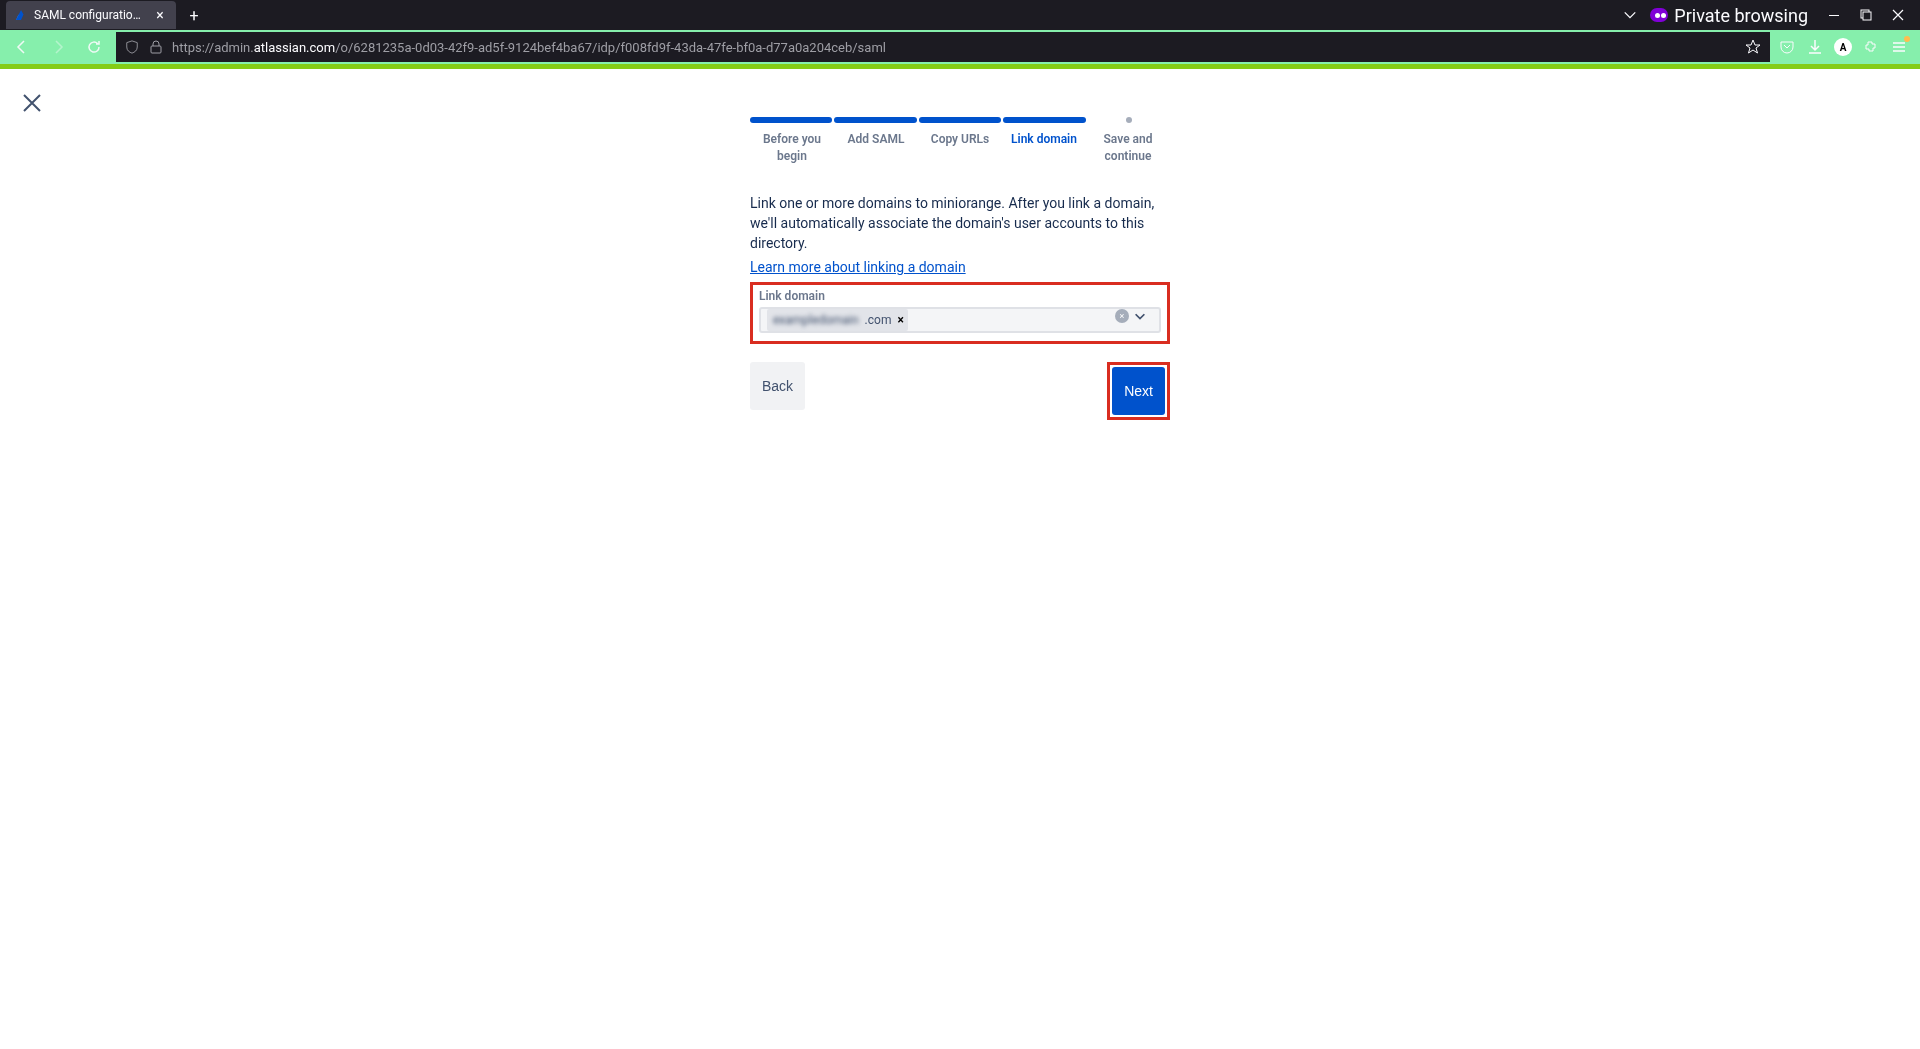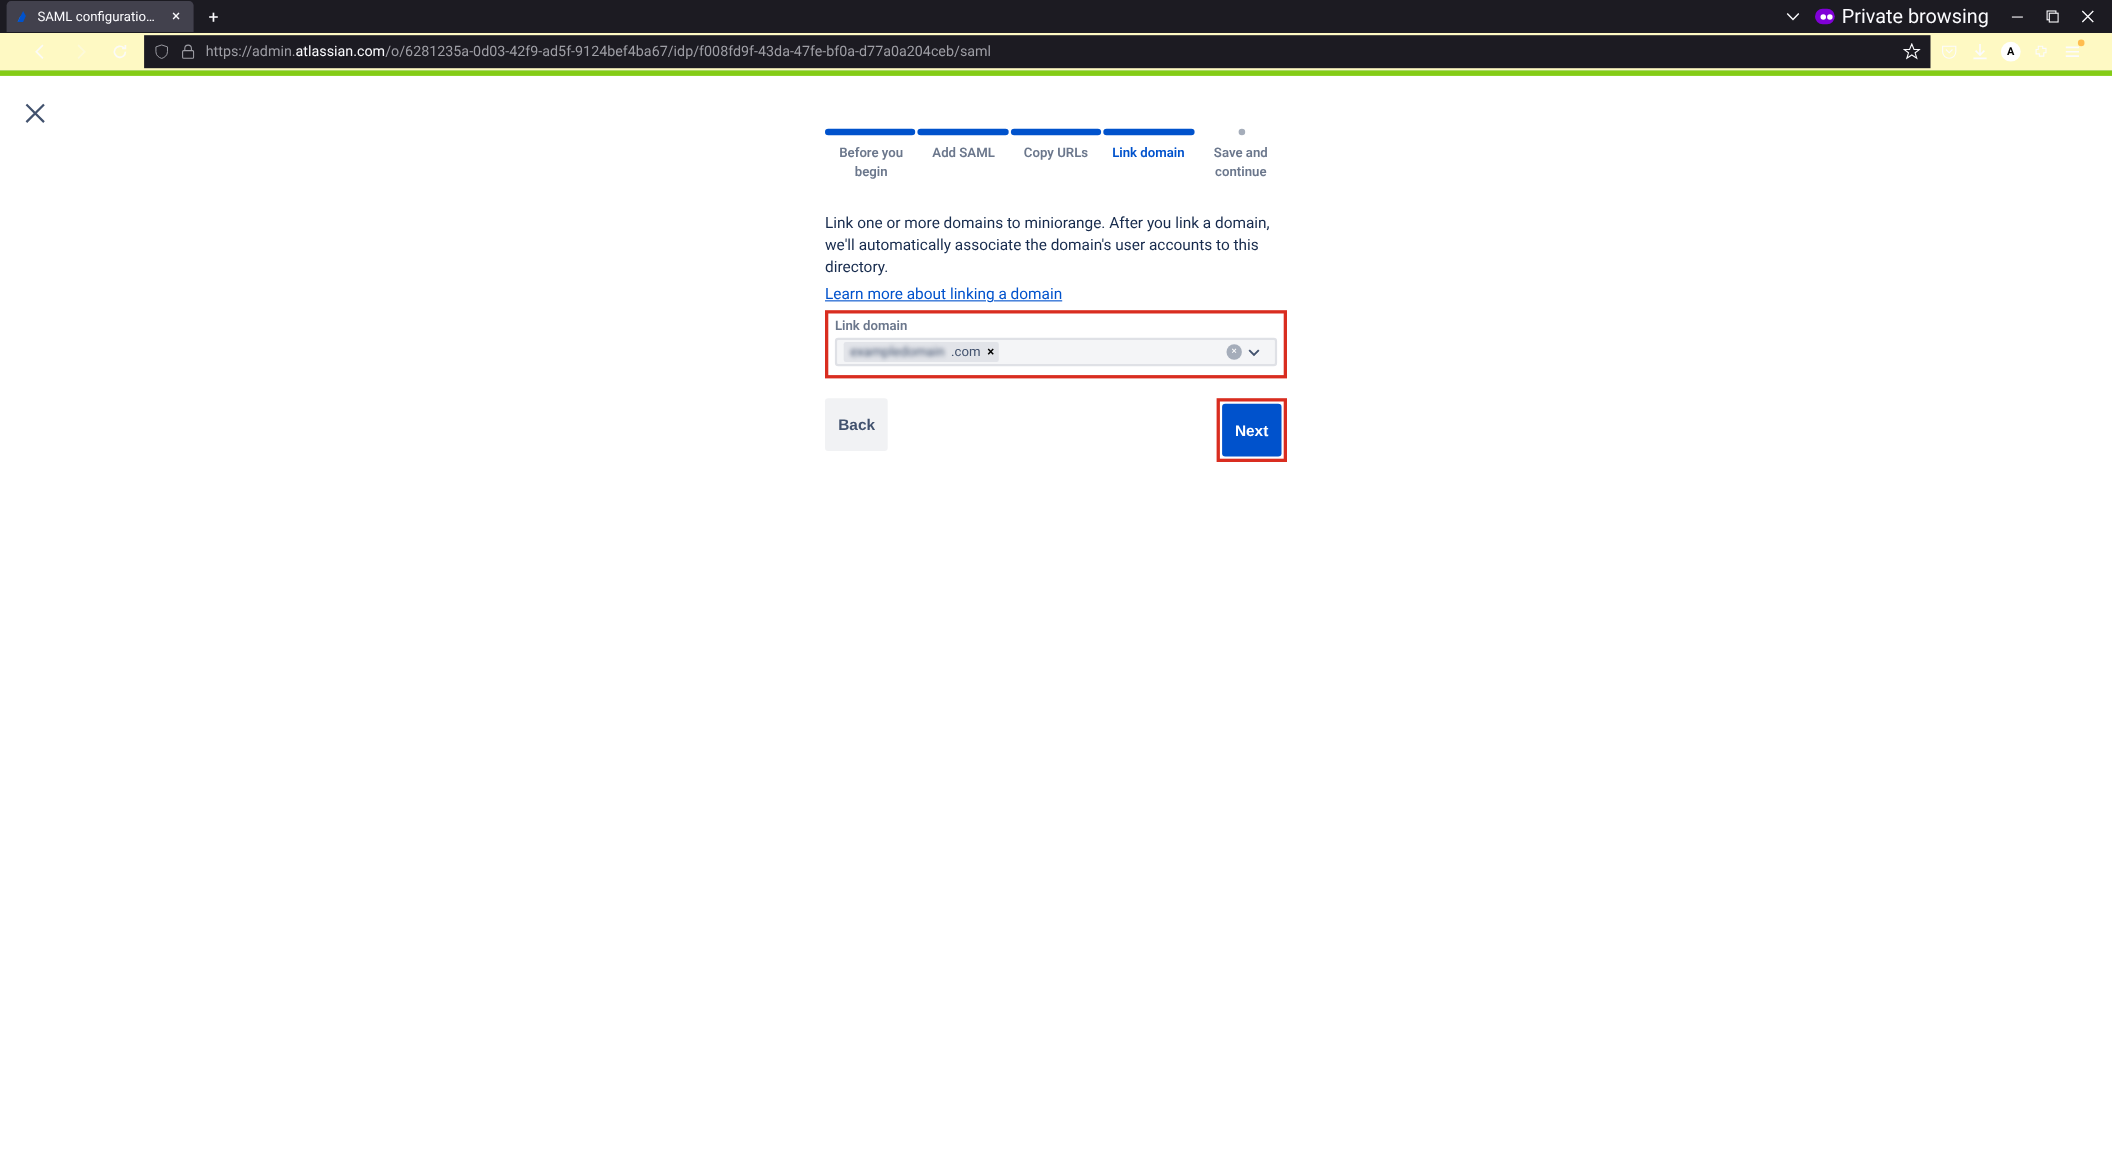--- a/index.html
+++ b/index.html
@@ -13,21 +13,21 @@
     .tab-title { color: #fbfbfe; font-size: 12px; white-space: nowrap; overflow: hidden; text-overflow: ellipsis; flex: 1; }
     .tab-close { width: 16px; height: 16px; display: flex; align-items: center; justify-content: center; color: #fbfbfe; cursor: pointer; font-size: 14px; }
     .new-tab { width: 28px; height: 28px; display: flex; align-items: center; justify-content: center; color: #fbfbfe; cursor: pointer; font-size: 16px; margin-left: 4px; }
     .tab-bar-right { margin-left: auto; display: flex; align-items: center; gap: 10px; padding-right: 6px; }
     .private-badge { display: flex; align-items: center; gap: 6px; color: #fbfbfe; font-size: 18px; }
     .private-icon { width: 18px; height: 14px; background: #8000d7; border-radius: 7px; display: flex; align-items: center; justify-content: center; }
     .private-icon::before { content: ""; width: 5px; height: 5px; background: #fff; border-radius: 50%; box-shadow: 6px 0 0 #fff; margin-left: -3px; }
     .chrome-btn { width: 20px; height: 20px; display: flex; align-items: center; justify-content: center; color: #fbfbfe; cursor: pointer; }
     .window-controls { display: flex; gap: 12px; margin-left: 6px; }
 
-    .nav-bar { display: flex; align-items: center; height: 34px; padding: 0 23px; gap: 8px; background: #fef9c3; }
+    .nav-bar { display: flex; align-items: center; height: 34px; padding: 0 8px; gap: 8px; background: #86efac; }
     .nav-btn { width: 28px; height: 28px; display: flex; align-items: center; justify-content: center; color: #fbfbfe; cursor: pointer; opacity: 0.9; }
     .nav-btn.disabled { opacity: 0.4; }
     .url-bar { flex: 1; display: flex; align-items: center; background: #1c1b22; height: 30px; padding: 0 8px; gap: 8px; }
     .url-icon { width: 16px; height: 16px; display: flex; align-items: center; justify-content: center; color: #9e9ea5; }
     .url-text { color: #9e9ea5; font-size: 13px; white-space: nowrap; overflow: hidden; }
     .url-text .domain { color: #fbfbfe; }
     .nav-right { display: flex; align-items: center; gap: 10px; padding-right: 4px; }
     .nav-icon { width: 18px; height: 18px; display: flex; align-items: center; justify-content: center; color: #fbfbfe; cursor: pointer; }
     .avatar-icon { width: 18px; height: 18px; border-radius: 50%; background: #fff; display: flex; align-items: center; justify-content: center; color: #000; font-size: 10px; font-weight: bold; }
     .warning-dot { position: relative; }
@@ -46,31 +46,31 @@
     .steps { display: flex; justify-content: space-between; margin-bottom: 28px; }
     .step { flex: 1; text-align: center; font-size: 12px; color: #6B778C; font-weight: 600; line-height: 1.4; padding: 0 2px; }
     .step.active { color: #0052CC; }
 
     .heading { font-size: 24px; font-weight: 500; color: #172B4D; line-height: 1.2; margin-bottom: 14px; }
     .desc { font-size: 14px; color: #172B4D; line-height: 1.45; margin-bottom: 4px; }
     .learn-link { color: #0052CC; font-size: 14px; text-decoration: underline; cursor: pointer; display: inline-block; }
 
     .highlight-box { border: 3px solid #d92d20; padding: 4px 6px 8px 6px; margin-top: 6px; }
     .field-label { font-size: 12px; font-weight: 600; color: #6B778C; margin-bottom: 4px; display: block; }
-    .select-box { border: 2px solid #DFE1E6; background: #F4F5F7; border-radius: 3px; height: 26px; display: flex; align-items: center; padding: 0 6px; gap: 4px; }
+    .select-box { border: 2px solid #DFE1E6; background: #F4F5F7; border-radius: 3px; height: 26px; display: flex; padding: 0 6px; gap: 4px; }
     .chip { background: #e2e4e9; border-radius: 2px; padding: 2px 4px 2px 6px; display: flex; align-items: center; gap: 6px; font-size: 12px; color: #42526E; }
     .chip-text { filter: blur(2px); }
     .chip-suffix { filter: none; }
     .chip-x { cursor: pointer; font-size: 12px; font-weight: bold; color: #000; }
     .select-spacer { flex: 1; }
     .clear-btn { width: 14px; height: 14px; border-radius: 50%; background: #A5ADBA; display: flex; align-items: center; justify-content: center; color: #fff; font-size: 9px; cursor: pointer; }
     .chevron-down { color: #42526E; cursor: pointer; width: 20px; text-align: center; }
 
     .button-row { display: flex; justify-content: space-between; margin-top: 18px; }
-    .btn { border: none; height: 48px; padding: 0 12px; border-radius: 3px; font-size: 14px; font-weight: 700; cursor: pointer; }
+    .btn { border: none; height: 48px; padding: 0 12px; border-radius: 3px; font-size: 14px; font-weight: 400; cursor: pointer; }
     .btn-back { background: #f1f2f4; color: #42526E; }
     .btn-next { background: #0052CC; color: #fff; }
     .next-highlight { border: 3px solid #d92d20; padding: 2px; display: inline-block; }
 
     svg { display: block; }
   </style>
 </head>
 <body>
 
 <div class="browser-chrome">

